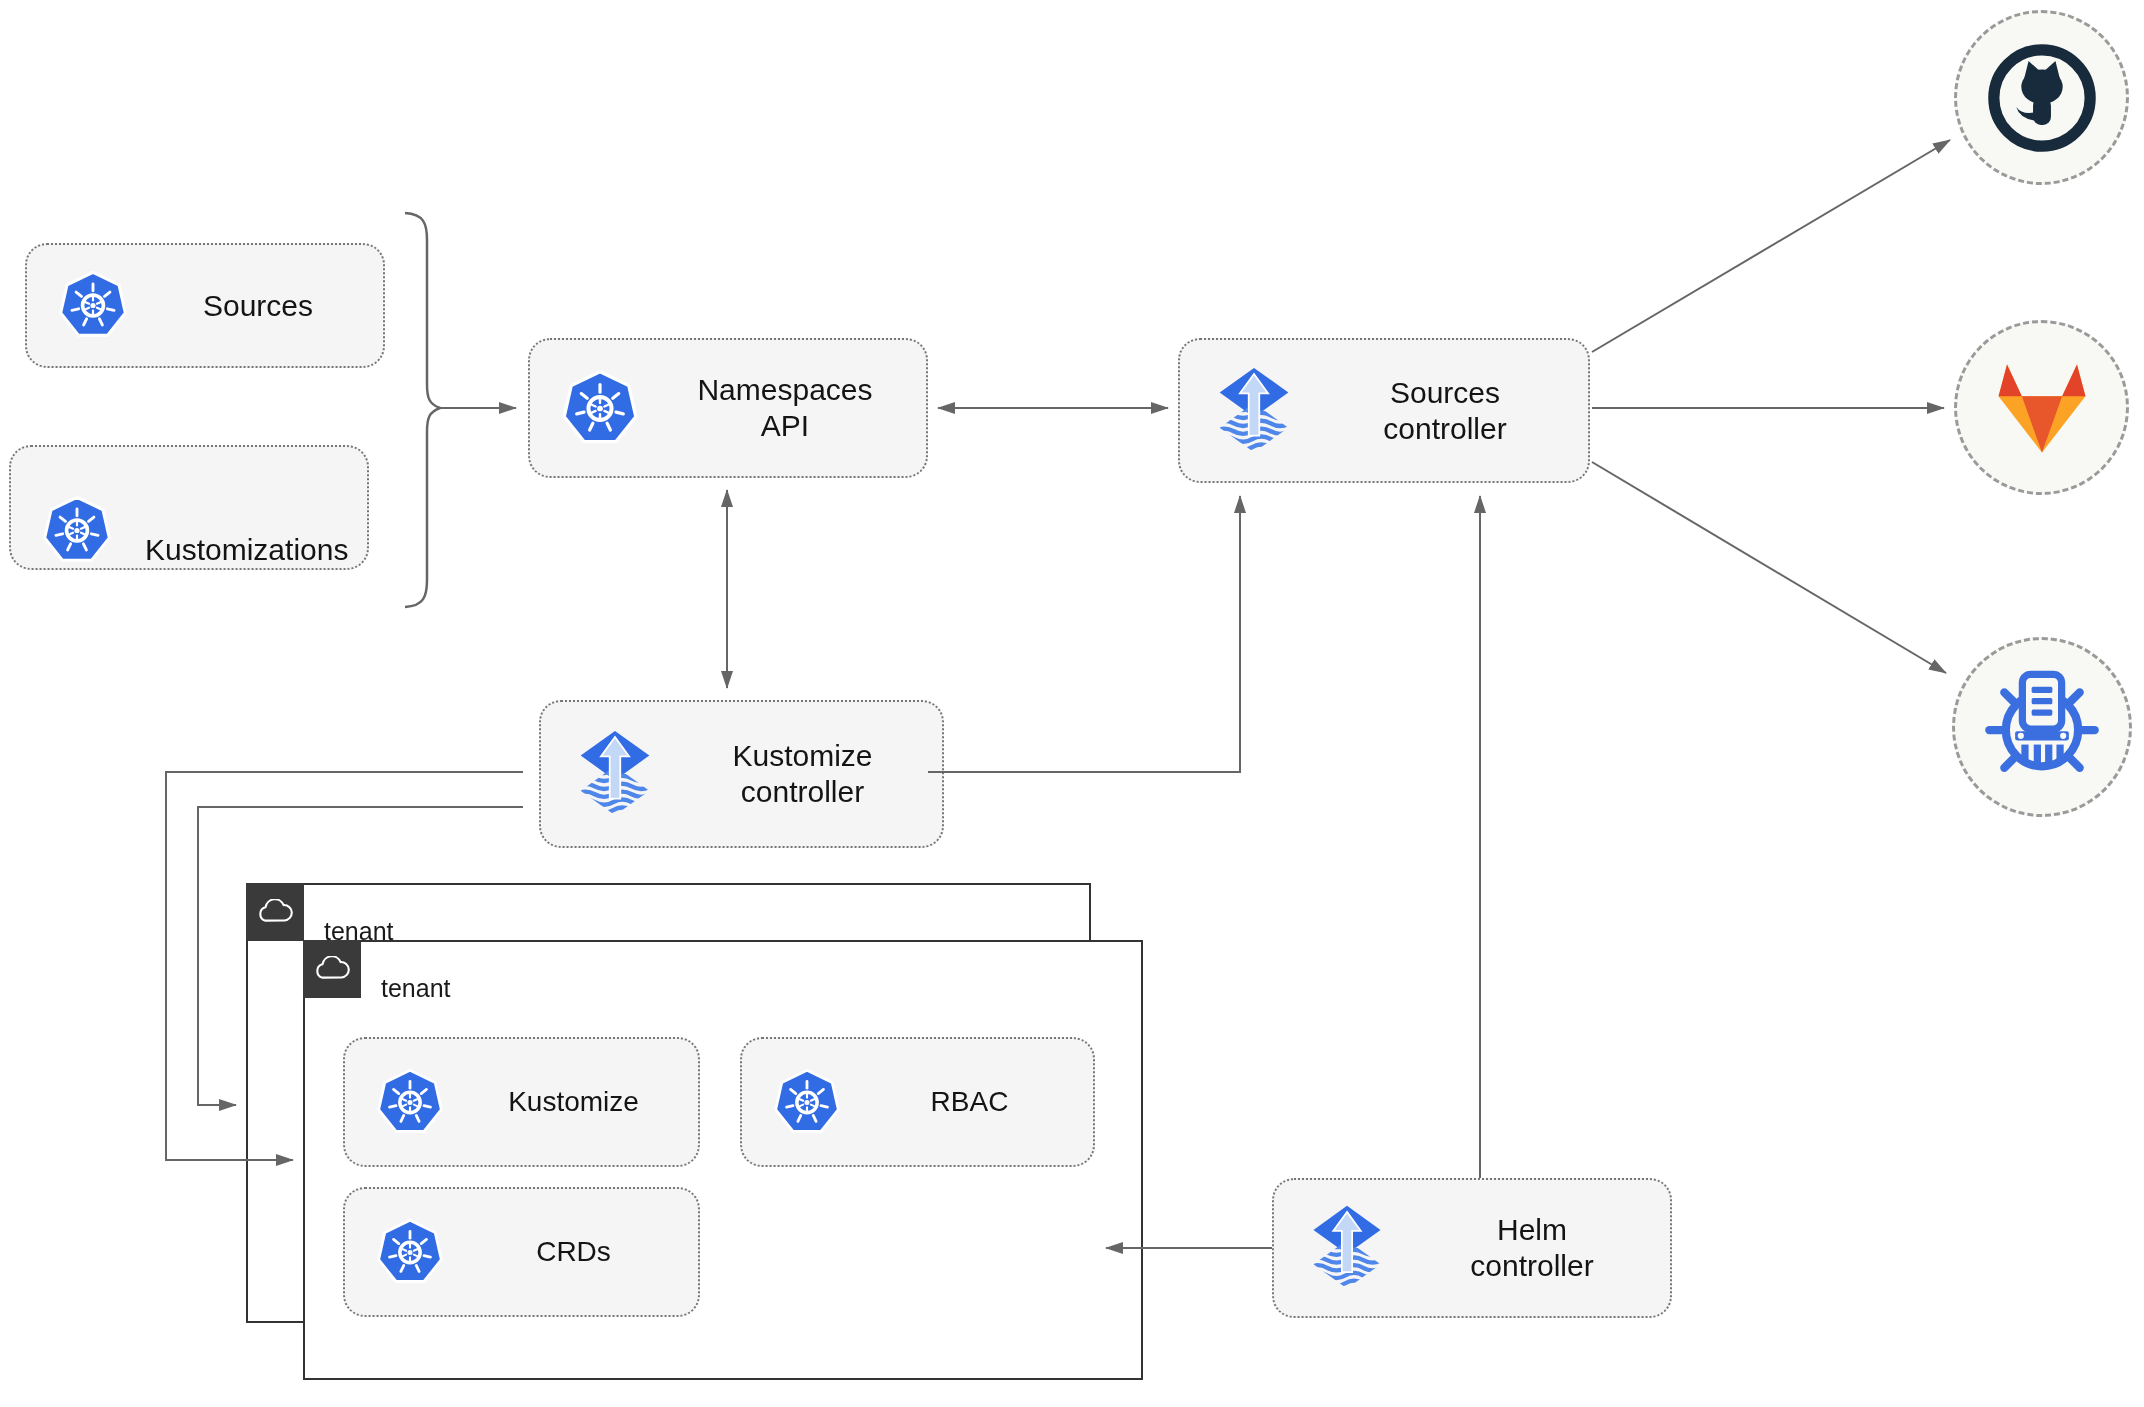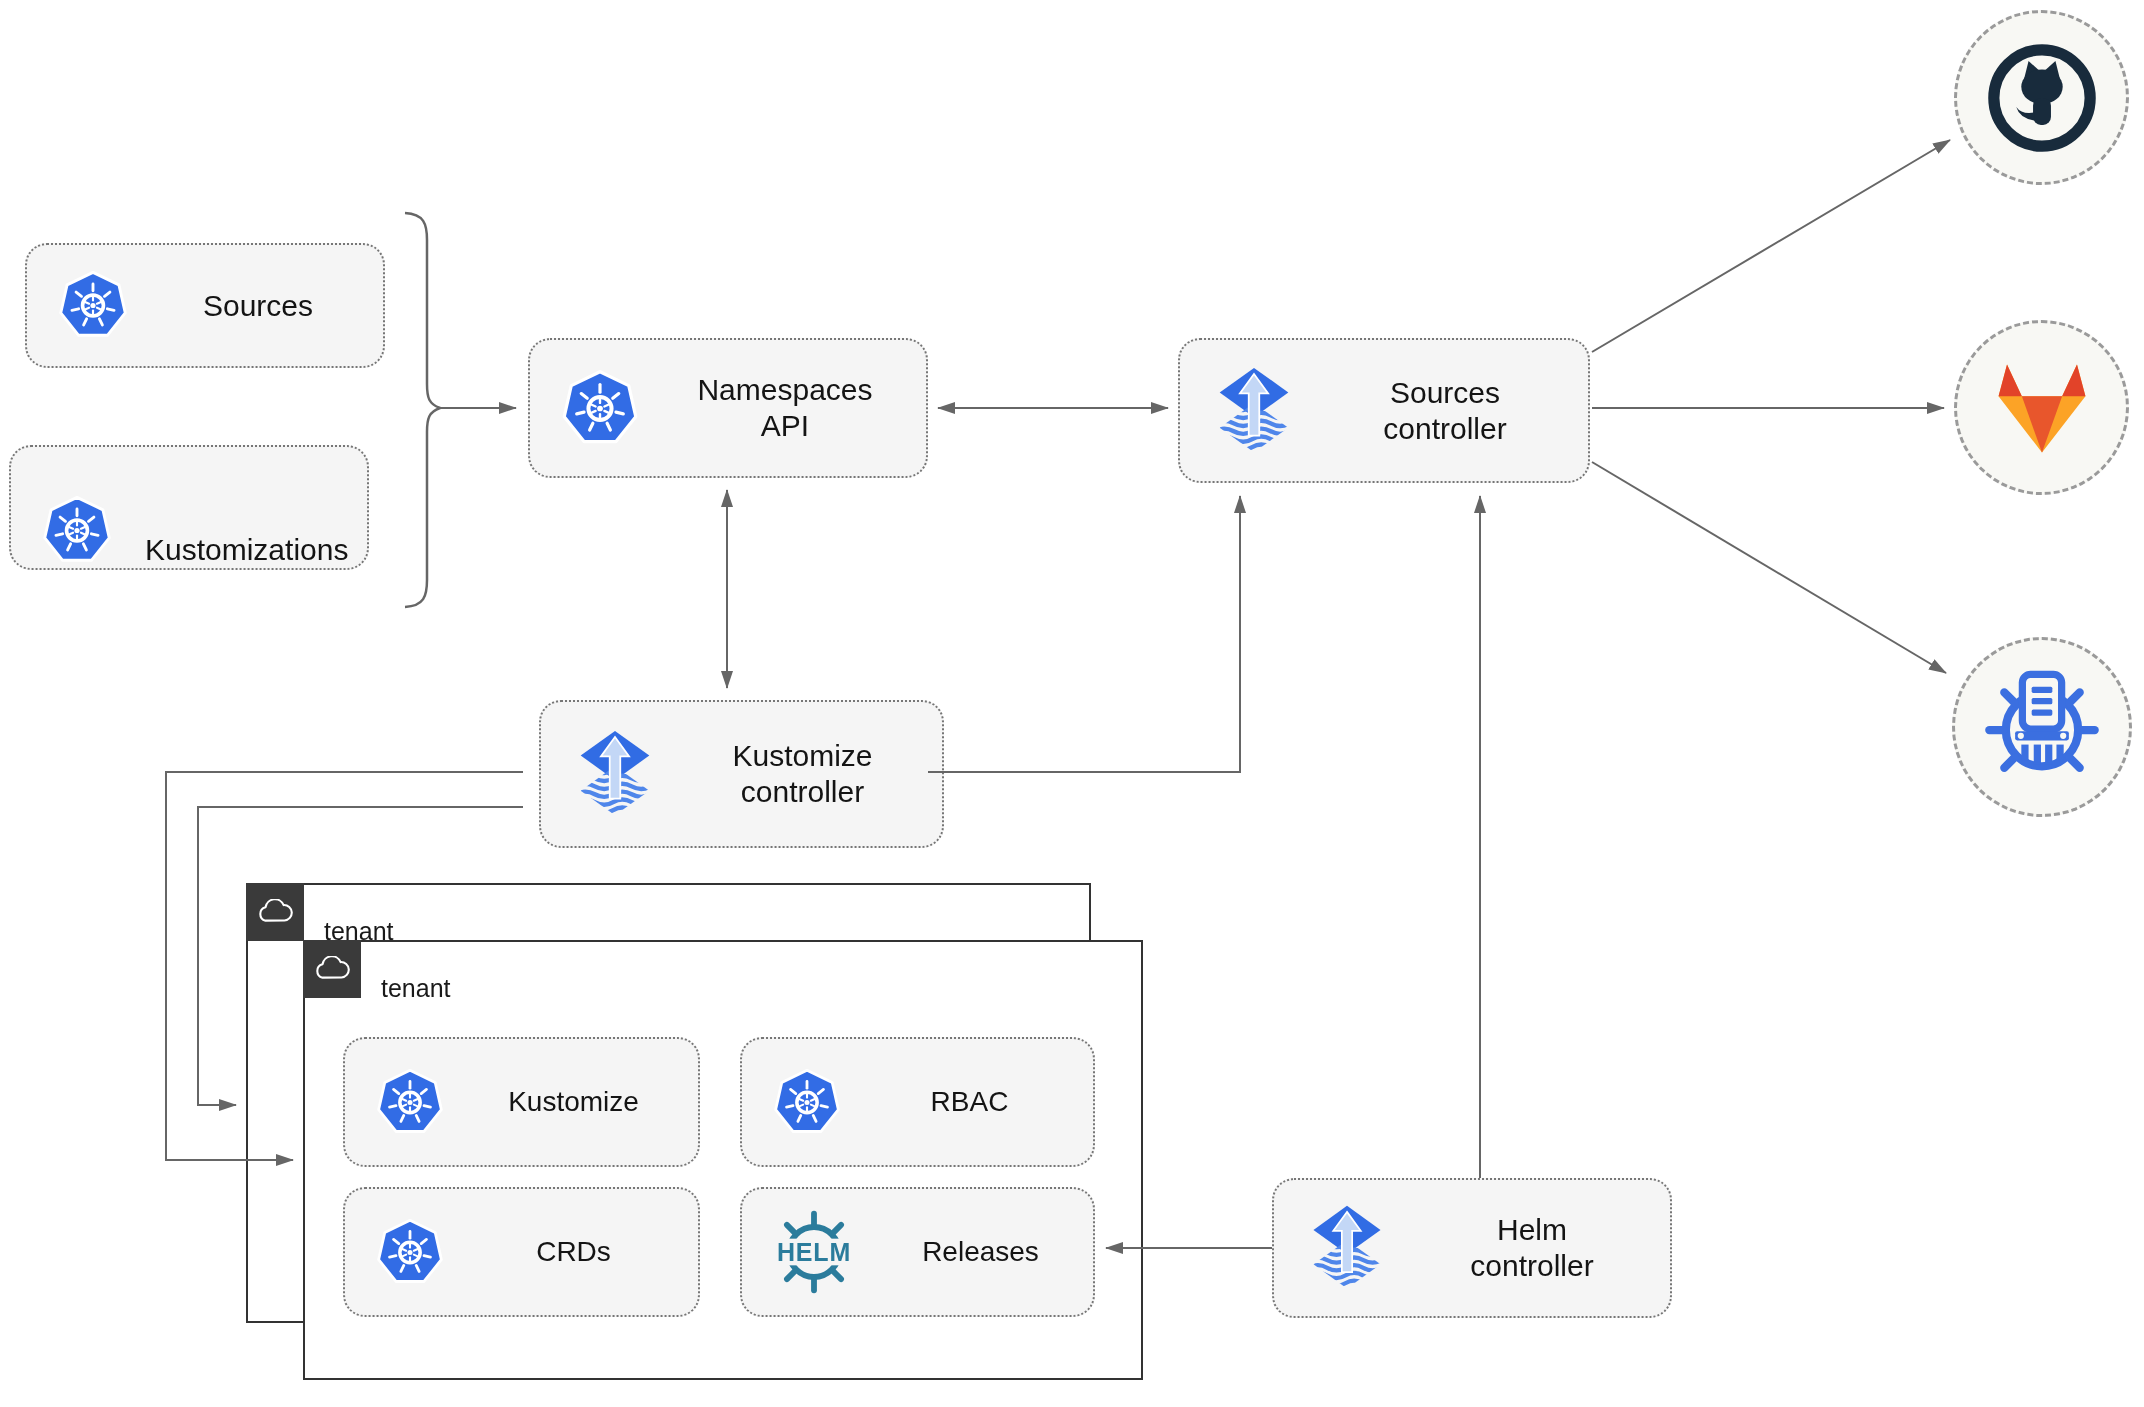--- a/index.html
+++ b/index.html
@@ -238,28 +238,20 @@
 
   <div class="node z4" style="left:343px;top:1187px;width:357px;height:130px;font-size:28px;">
     <span class="icon">
       <svg width="70" height="73">
           <use href="#i-k8s"></use>
         </svg>
       </span>
     <span class="lbl">CRDs</span>
   </div>
 
-  <div class="node z4" style="left:740px;top:1187px;width:355px;height:130px;font-size:28px;">
-    <span class="icon" style="margin-left:22px;">
-      <svg width="100" height="84">
-          <use href="#i-helm"></use>
-        </svg>
-      </span>
-    <span class="lbl">Releases</span>
-  </div>
 
   <div class="endpoint z4" style="left:1954px;top:10px;width:175px;height:175px;">
     <svg width="112" height="112">
         <use href="#i-gh"></use>
       </svg>
   </div>
 
   <div class="endpoint z4" style="left:1954px;top:320px;width:175px;height:175px;">
     <svg width="106" height="98">
         <use href="#i-gl"></use>

